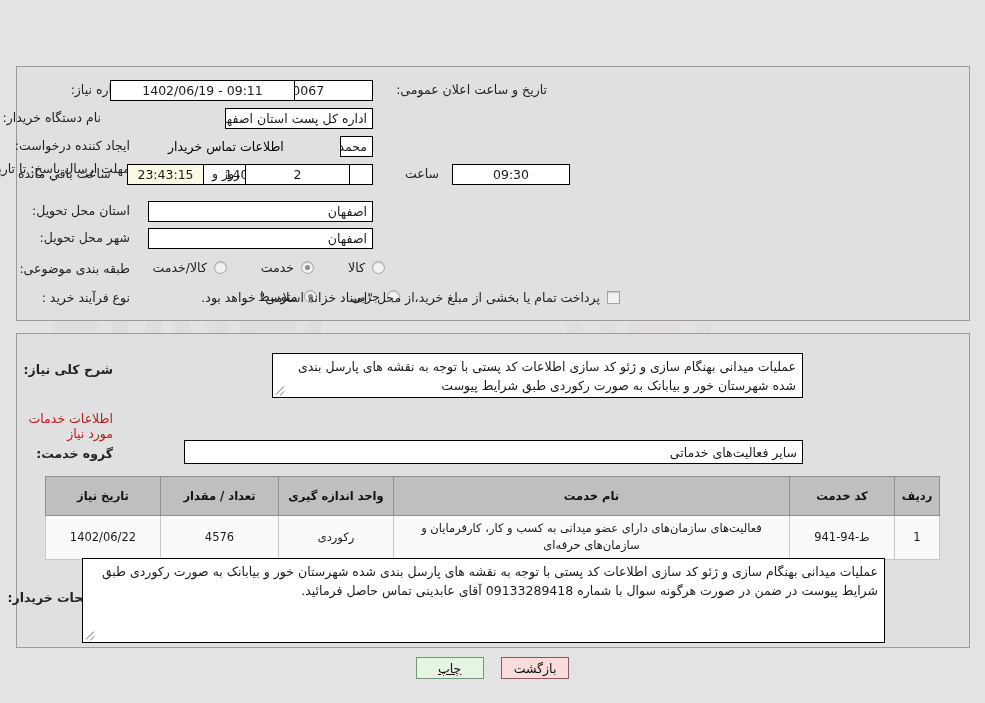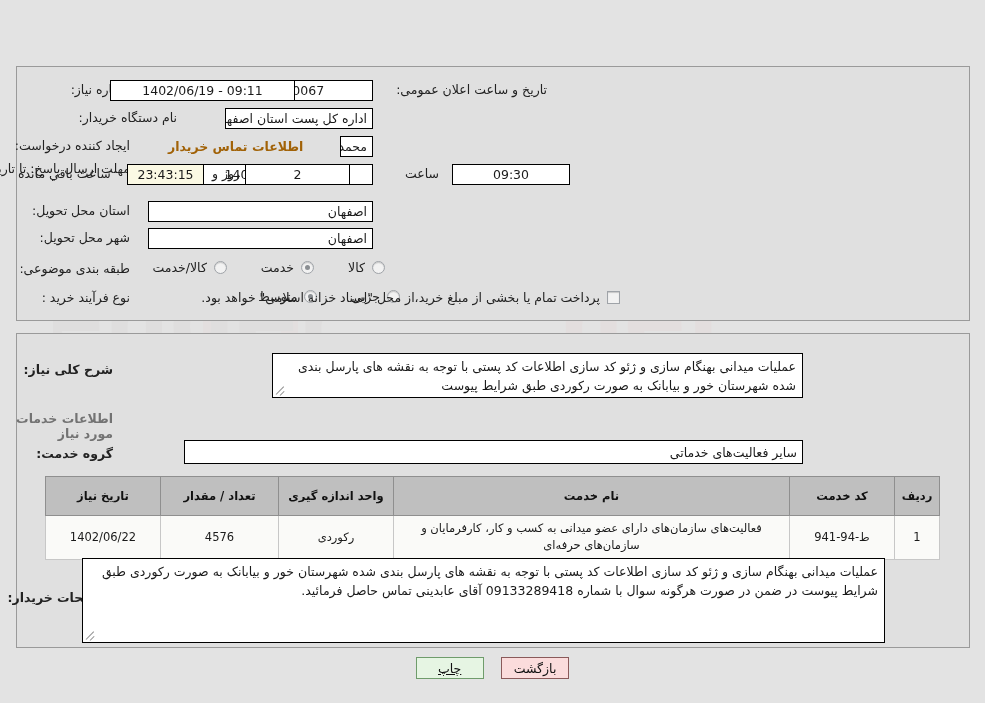--- a/index.html
+++ b/index.html
@@ -49,21 +49,21 @@
   .lbl.b { font-weight: bold; }
   .fld {
     background: #ffffff; border: 1px solid #000; height: 21px;
     font-size: 12.5px; color: #1a1a1a;
     display: flex; align-items: center;
     padding: 0 5px; white-space: nowrap; overflow: hidden;
   }
   .fld.c { justify-content: center; }
   .fld.r { justify-content: flex-start; }
   .fld.cream { background: #fbf9e4; }
-  .linktxt { color: #a16207; font-size: 12.5px; white-space: nowrap; cursor: pointer; font-weight: bold; }
+  .linktxt { color: #000000; font-size: 12.5px; white-space: nowrap; cursor: pointer; }
   .plain { font-size: 12.5px; color: #222; white-space: nowrap; }
 
   
   .radio {
     width: 13px; height: 13px; border-radius: 50%;
     border: 1px solid #9fa3a8; background: #f2f2f2;
     display: inline-block; position: relative; flex: none;
     box-shadow: inset 0 1px 1px rgba(0,0,0,.18);
   }
   .radio.on::after {
@@ -88,21 +88,21 @@
     width: 10px; height: 10px; opacity: .65;
   }
   .ta .grip::before, .ta .grip::after {
     content: ""; position: absolute; background: #555; height: 1px;
     transform: rotate(-45deg); transform-origin: left center;
   }
   .ta .grip::before { width: 11px; left: 0px; top: 8px; }
   .ta .grip::after  { width: 6px;  left: 4px; top: 9px; }
 
   
-  .sec-head { font-size: 12.5px; font-weight: bold; color: #737373; }
+  .sec-head { font-size: 12.5px; font-weight: normal; color: #b91c1c; }
 
   
   .tbl {
     position: absolute; left: 45px; top: 476px; width: 895px;
     border-collapse: collapse; z-index: 3; direction: rtl;
   }
   .tbl th {
     background: #bfbfbf; border: 1px solid #8f8f8f;
     font-size: 11.5px; font-weight: bold; color: #111;
     height: 26px; padding: 12px 4px; text-align: center;
@@ -149,21 +149,21 @@
   <div class="row" style="right:855px; top:82px; z-index:3;">
     <span class="lbl">شماره نیاز:</span>
   </div>
   <div class="fld c" style="position:absolute; right:612px; top:80px; width:225px; z-index:3;">1102004342000067</div>
 
   <div class="row" style="right:438px; top:82px; z-index:3;">
     <span class="lbl">تاریخ و ساعت اعلان عمومی:</span>
   </div>
   <div class="fld c" style="position:absolute; right:690px; top:80px; width:185px; z-index:3; left:100px;">09:11 - 1402/06/19</div>
 
-  <div class="row" style="right:808px; top:110px; z-index:3;">
+  <div class="row" style="right:884px; top:110px; z-index:3;">
     <span class="lbl">نام دستگاه خریدار:</span>
   </div>
   <div class="fld r" style="position:absolute; right:612px; left:225px; top:108px; z-index:3;">اداره کل پست استان اصفهان</div>
 
   <div class="row" style="right:855px; top:138px; z-index:3;">
     <span class="lbl">ایجاد کننده درخواست:</span>
   </div>
   <div class="fld r" style="position:absolute; right:612px; left:340px; top:136px; z-index:3;">محمدرضا نامداری مسئول خدمات تدارکات اداره کل پست استان اصفهان</div>
   <div style="position:absolute; left:168px; top:139px; z-index:3;" class="linktxt">اطلاعات تماس خریدار</div>
 

